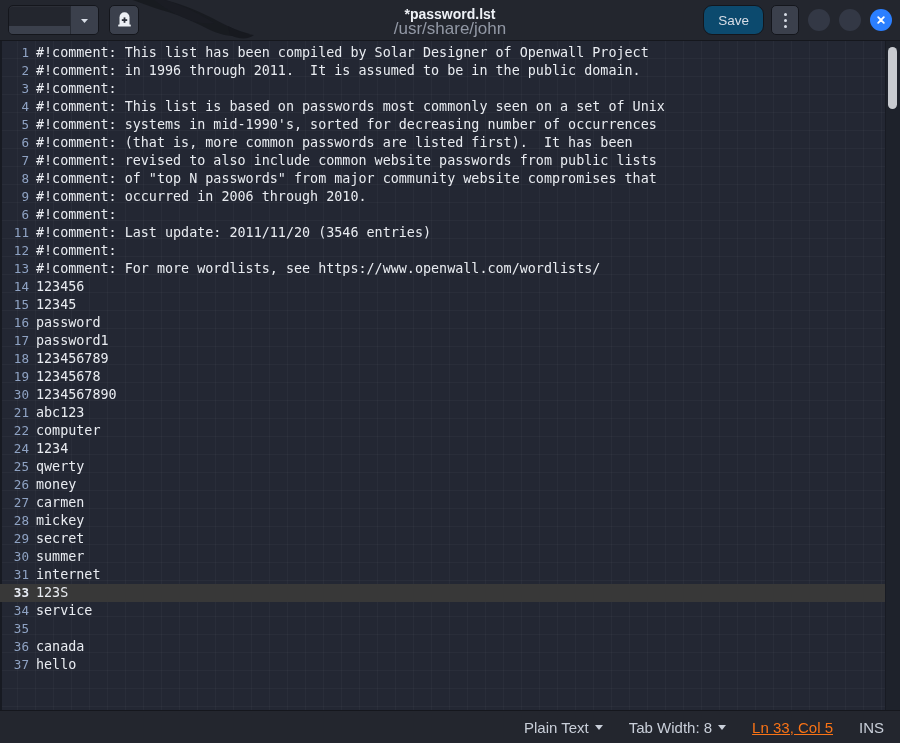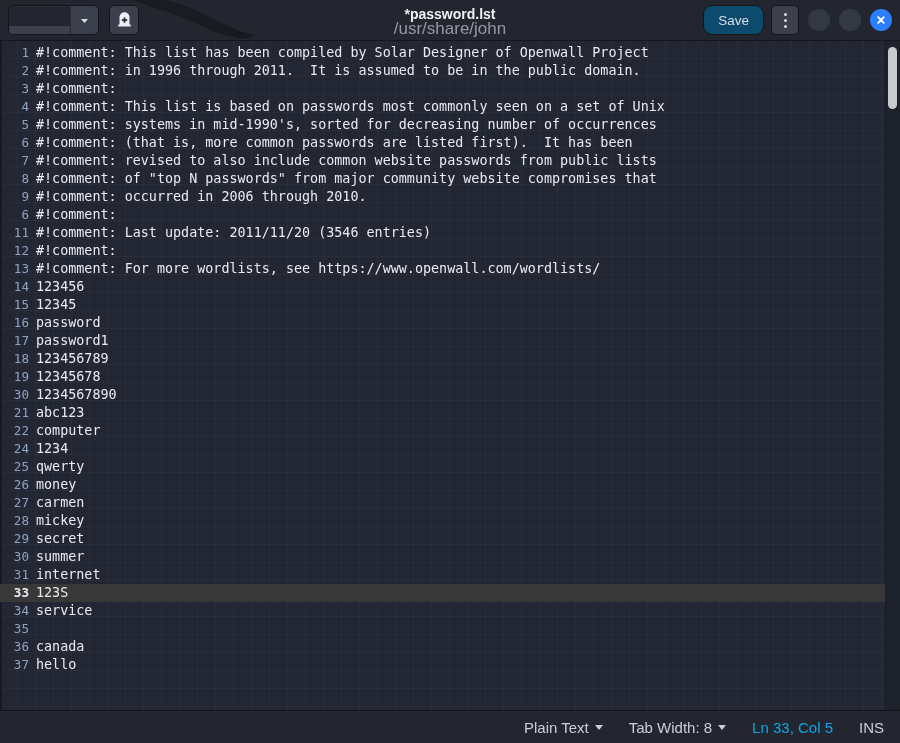--- a/index.html
+++ b/index.html
@@ -231,21 +231,21 @@
     padding-right: 16px;
     gap: 26px;
   }
   .sb-item {
     color: #c9cfd9;
     font-size: 15px;
     display: flex;
     align-items: center;
     gap: 6px;
   }
-  .sb-item.val { color: #0ea5e9; }
+  .sb-item.val { color: #f97316; text-decoration: underline; }
   .caret-dn {
     width: 0; height: 0;
     border-left: 4.5px solid transparent;
     border-right: 4.5px solid transparent;
     border-top: 5px solid #c9cfd9;
     display: inline-block;
   }
 </style>
 </head>
 <body>

